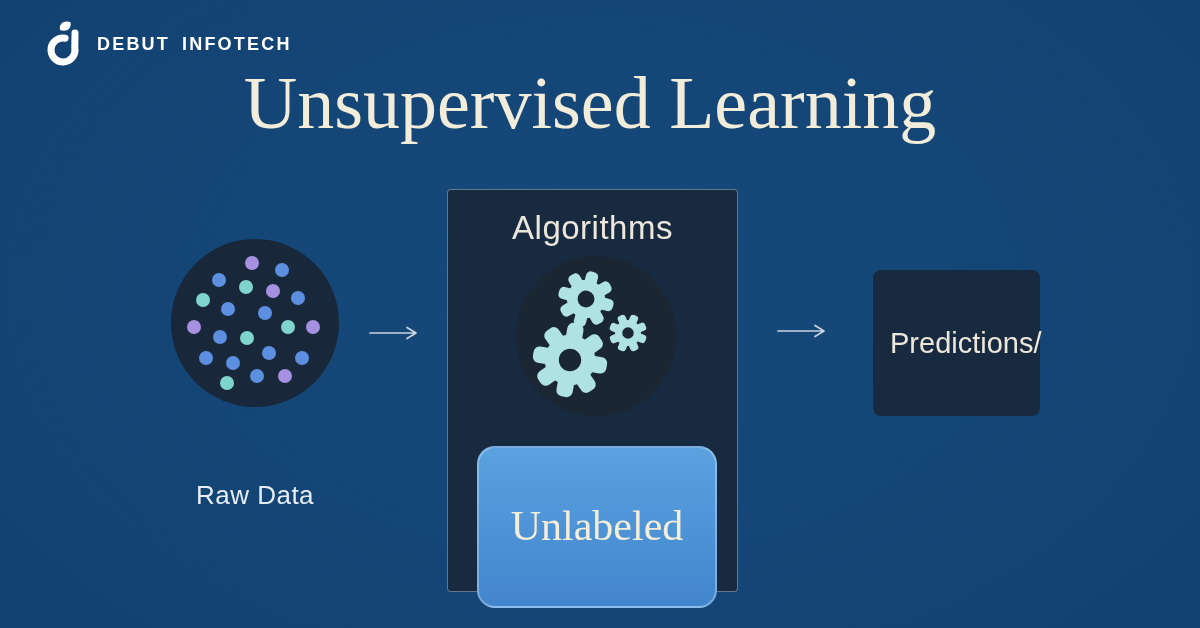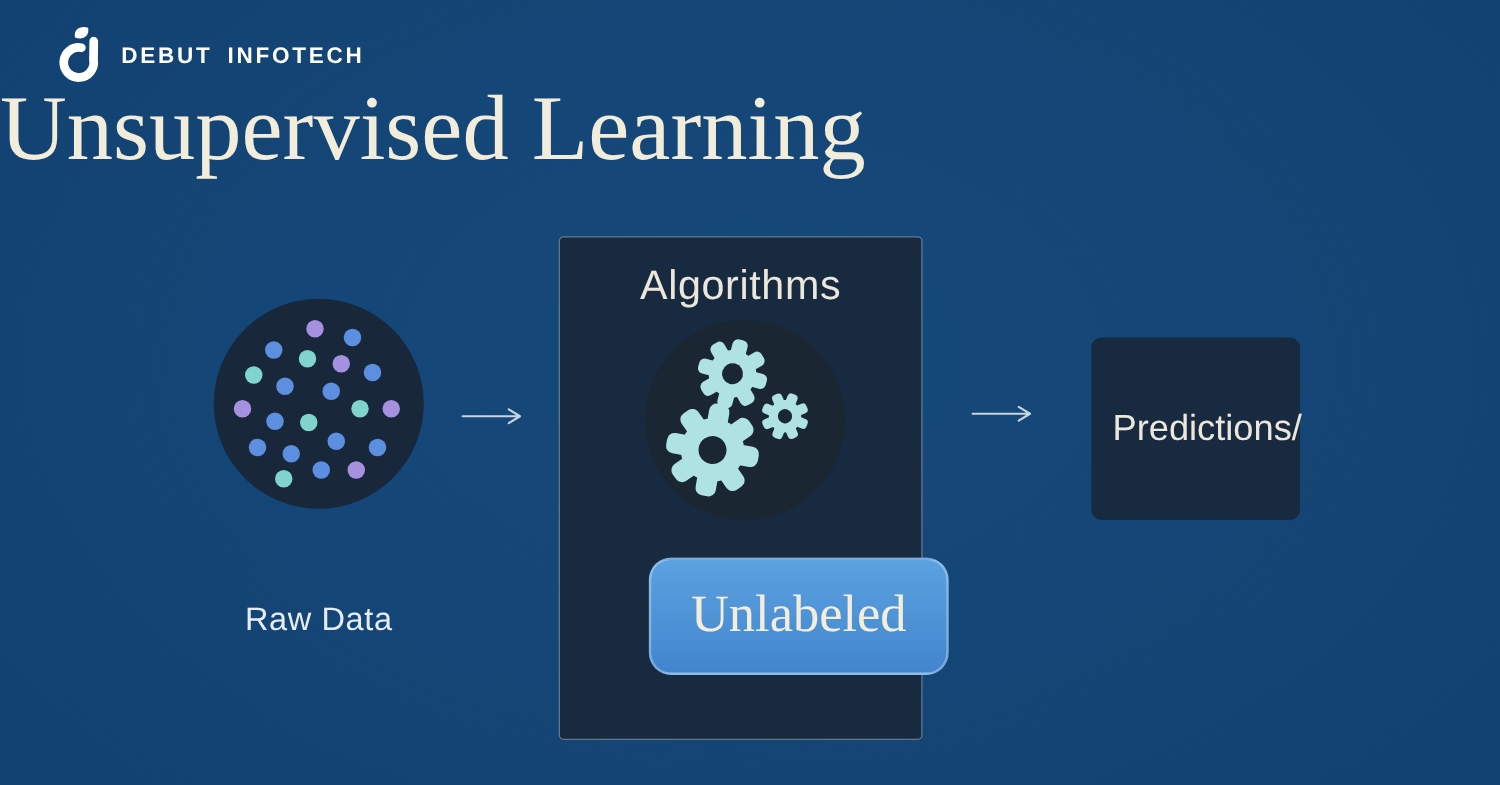--- a/index.html
+++ b/index.html
@@ -17,21 +17,21 @@
 
   
   .logo{position:absolute;left:46px;top:20px;display:flex;align-items:flex-start;}
   .logo svg{display:block;}
   .brand-text{margin-left:13px;color:#fff;font-weight:bold;font-size:18px;
     letter-spacing:2.2px;white-space:nowrap;padding-top:14px;}
   .brand-text .w2{margin-left:12px;}
 
   
   .page-title{
-    position:absolute;left:0;top:66px;width:1180px;text-align:left;
+    position:absolute;left:0;top:66px;width:1180px;text-align:center;
     font-family:"Liberation Serif",serif;font-size:74px;line-height:1;
     color:var(--title-color,#f2ecdb);
   }
 
   
   .raw-circle{
     position:absolute;left:171px;top:239px;width:168px;height:168px;
     border-radius:50%;background:var(--circle-bg,#18273a);
   }
   .dot{position:absolute;width:14px;height:14px;border-radius:50%;}
@@ -54,27 +54,27 @@
   }
   .algo-label{
     position:absolute;left:0;top:19px;width:100%;text-align:center;
     font-size:33px;color:var(--panel-label-color,#ece7db);letter-spacing:.5px;
   }
   .gear-circle{
     position:absolute;left:68px;top:66px;width:160px;height:160px;
     border-radius:50%;background:var(--gear-circle-bg,#1b2633);
   }
   .unlabeled-btn{
-    position:absolute;left:29px;top:256px;width:240px;height:94px;
+    position:absolute;left:29px;top:256px;width:240px;height:162px;
     border-radius:18px;box-sizing:border-box;
     background:linear-gradient(180deg,var(--button-bg-top,#5ba2e0),var(--button-bg-bottom,#4285cd));
     border:2px solid var(--button-border,rgba(230,240,250,.35));
     display:flex;flex-direction:column;align-items:center;justify-content:center;
     font-family:"Liberation Serif",serif;font-size:42px;line-height:1.08;
-    color:var(--button-text-color,#f3edda);text-align:center;margin-left:42px;
+    color:var(--button-text-color,#f3edda);text-align:center;
   }
 
   
   .pred-panel{
     position:absolute;left:873px;top:270px;width:167px;height:146px;
     border-radius:8px;background:var(--panel-bg,#182a40);
     box-sizing:border-box;display:flex;flex-direction:column;justify-content:center;
     padding-left:17px;
     font-size:29px;line-height:35px;color:var(--panel-label-color,#e9e7dc);
   }

